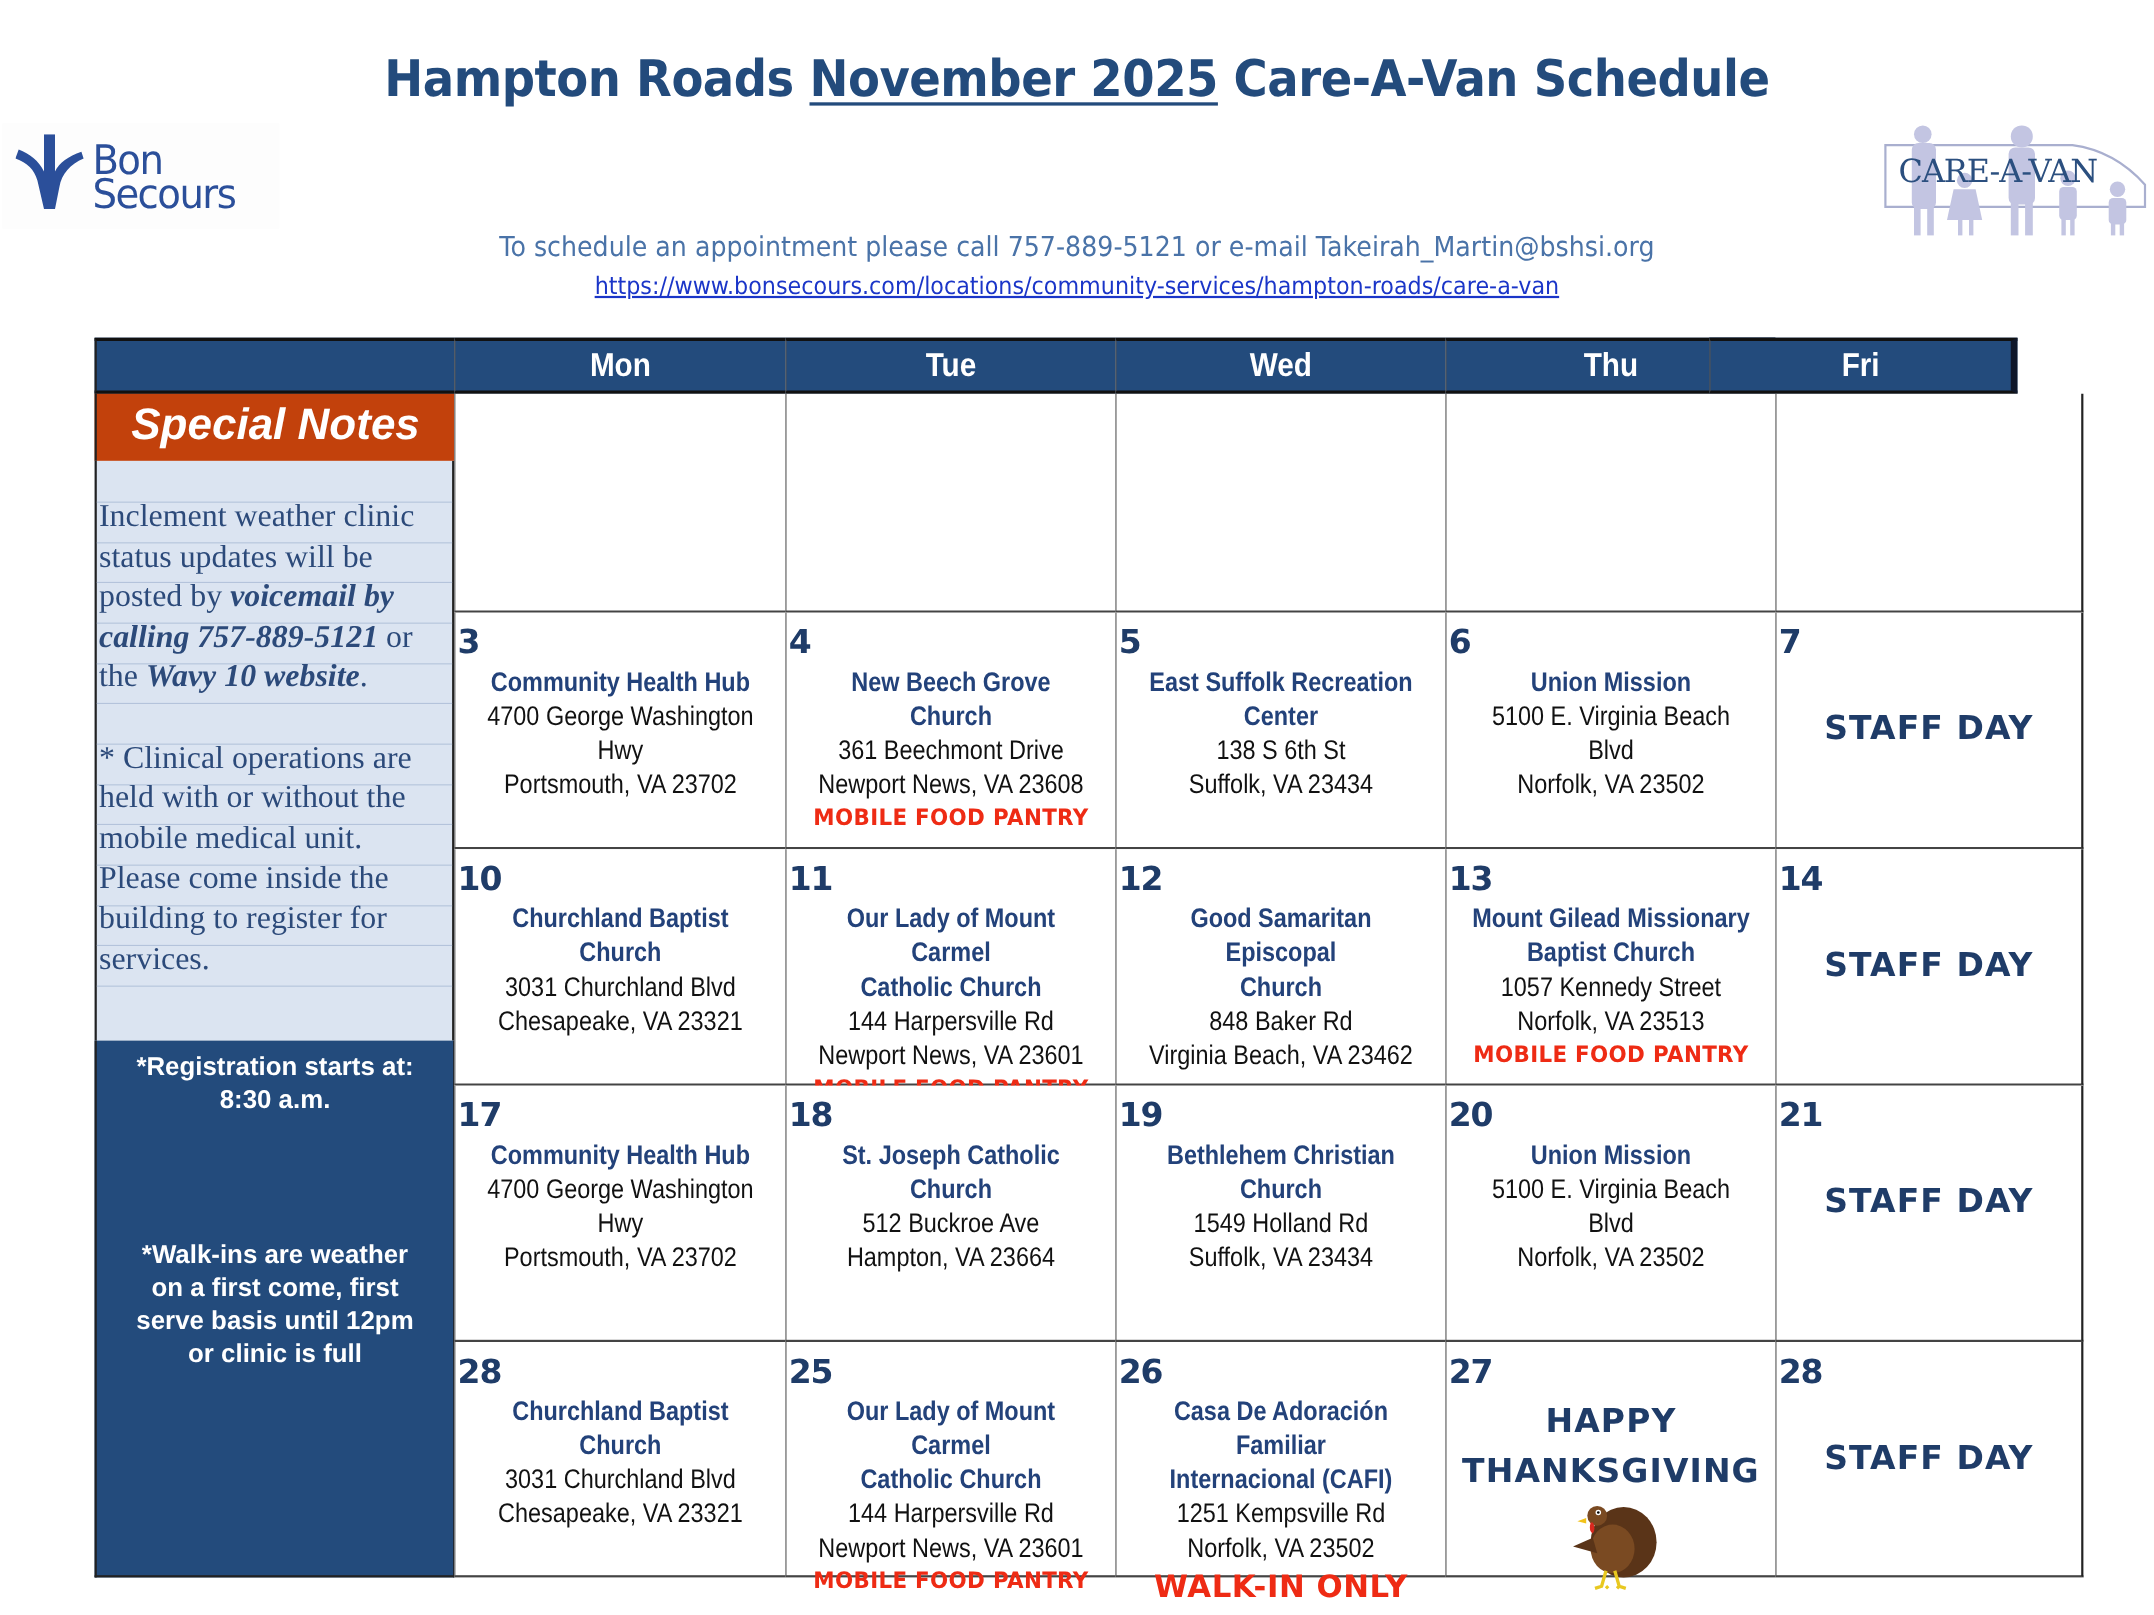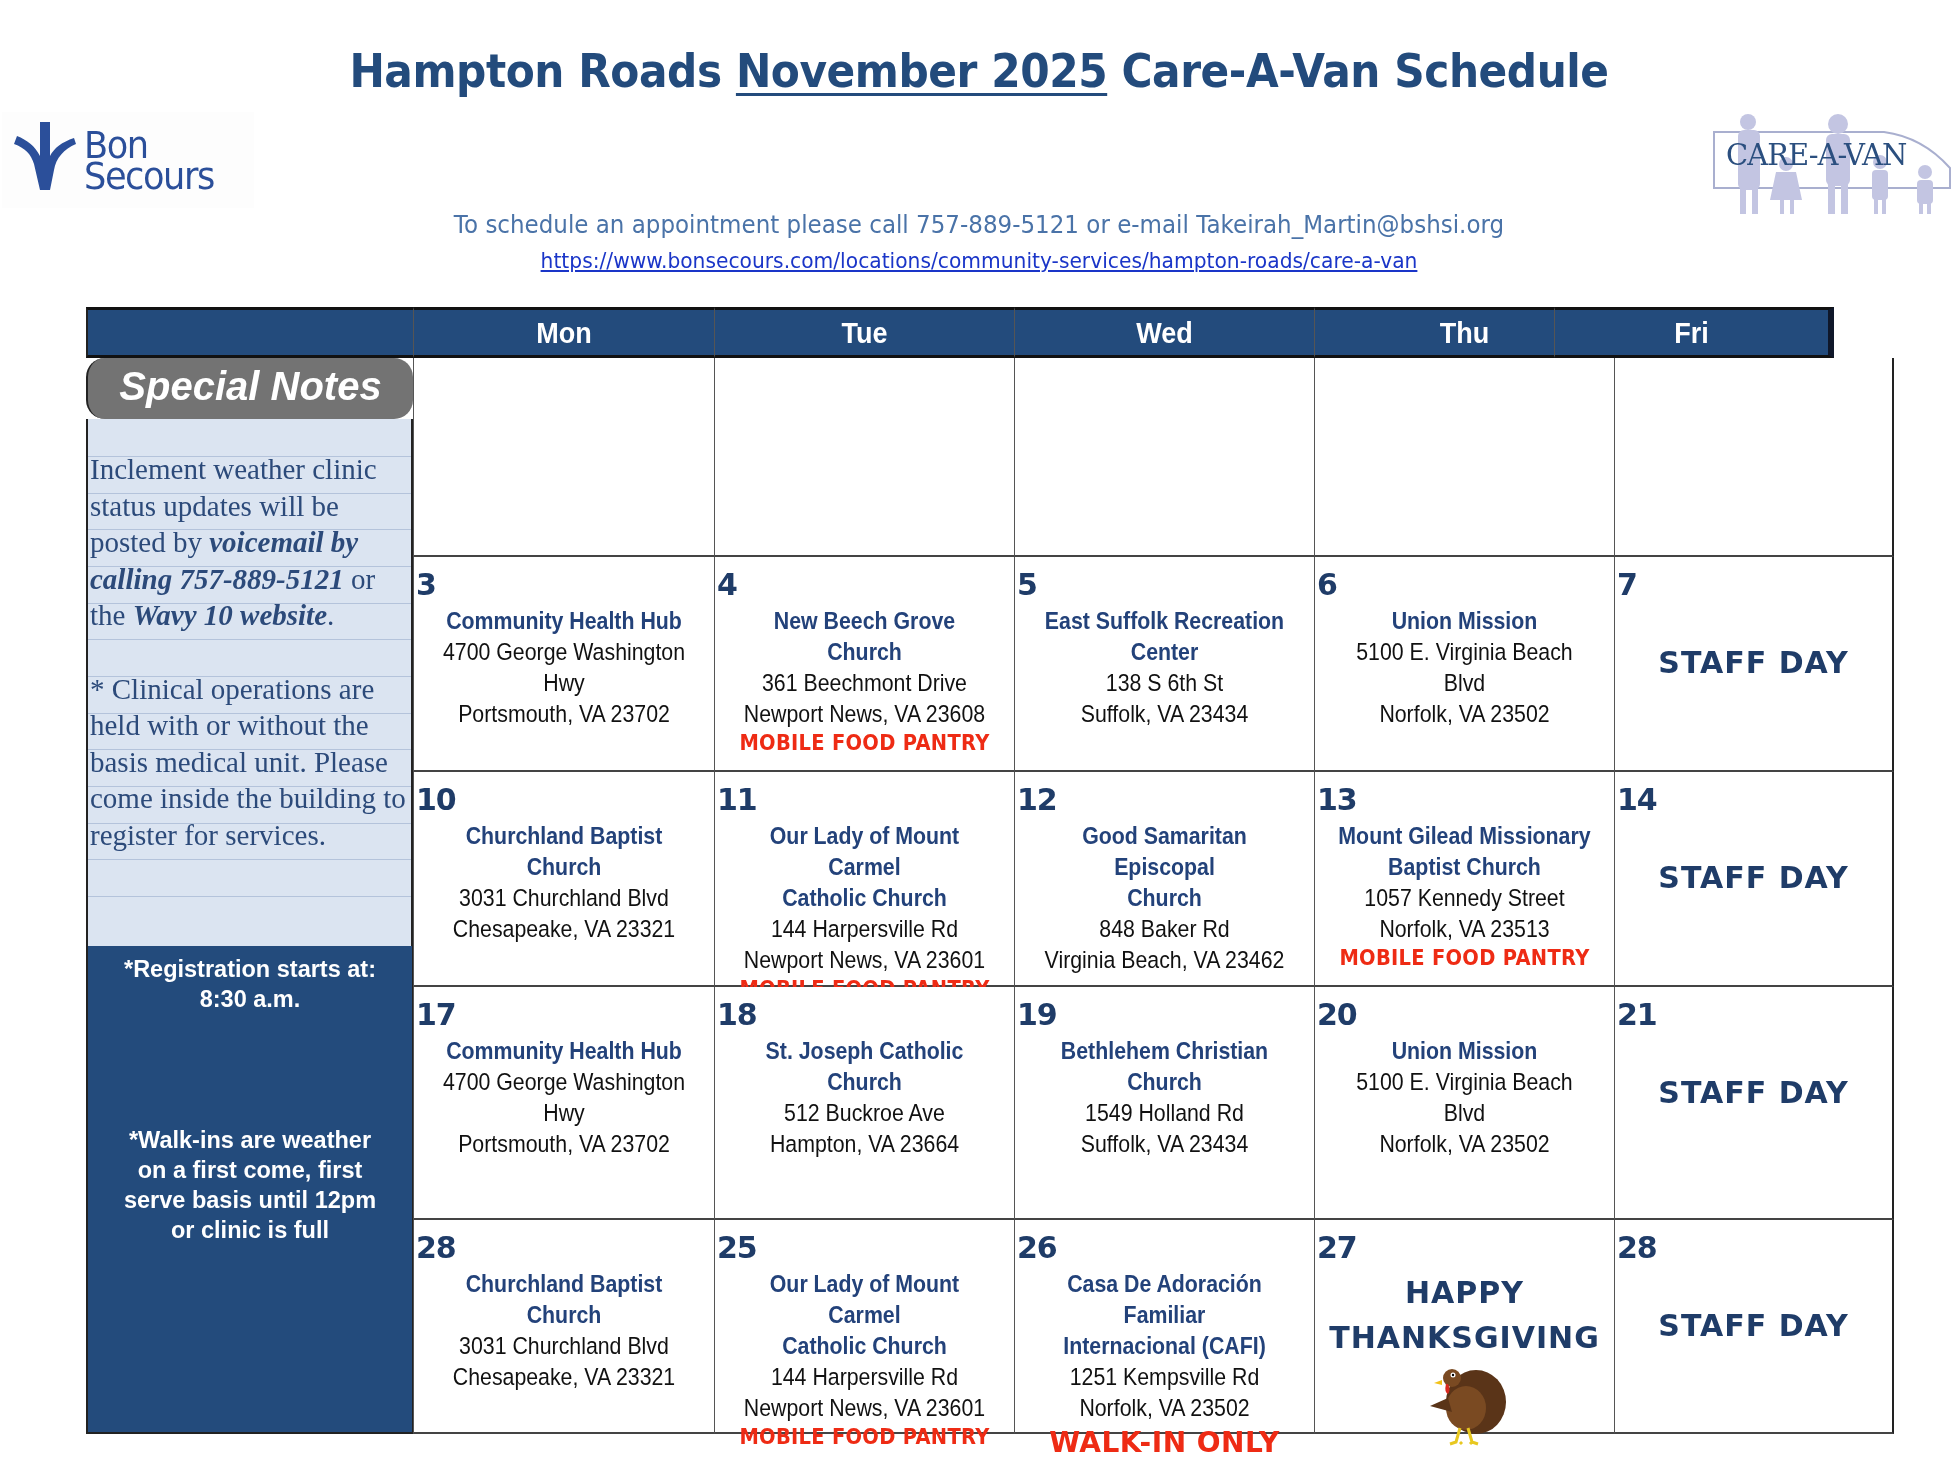--- a/index.html
+++ b/index.html
@@ -26,21 +26,21 @@
   .link {
     position: absolute; left: 0; top: 248px; width: 1958px; text-align: center;
     font-family: "DejaVu Sans", sans-serif; font-size: 22px; color: #1a35c8; text-decoration: underline; transform: scaleX(0.92);
   }
 
   .cal { position: absolute; left: 86px; top: 307px; width: 1808px; height: 1127px; }
   .hdr { position: absolute; top: 0; height: 51px; background: #234b7c; border-top: 3px solid #111; border-bottom: 3px solid #111; box-sizing: border-box; border-left: 1px solid #555; }
   .hdr .lbl { display: block; text-align: center; color: #fff; font-weight: bold; font-size: 30px; line-height: 45px; transform: scaleX(0.9); }
 
   .side { position: absolute; left: 0; width: 327px; box-sizing: border-box; border-left: 2px solid #222; }
-  .side-notes-title { top: 51px; height: 61px; background: #737373; color: #fff; font-weight: bold; font-style: italic; font-size: 40px; text-align: center; line-height: 56px; border-radius: 19px; }
+  .side-notes-title { top: 51px; height: 61px; background: #c2410c; color: #fff; font-weight: bold; font-style: italic; font-size: 40px; text-align: center; line-height: 56px; }
   .side-notes-body { top: 112px; height: 527px; background: #dbe4f1; border-right: 2px solid #222; }
   .side-notes-body .rule { position: absolute; left: 0; right: 0; height: 1px; background: #b4c3db; }
   .notes-text { position: absolute; left: 2px; top: 32px; width: 318px; font-family: "Liberation Serif", serif; font-size: 29px; line-height: 36.6px; color: #2c4a7a; }
   .notes-text b { font-style: italic; }
   .side-blue { top: 639px; height: 488px; background: #234b7c; color: #fff; font-weight: bold; font-size: 23.5px; text-align: center; border-right: 1px solid #222; border-bottom: 2px solid #222; }
   .reg { position: absolute; left: 0; right: 0; top: 8px; line-height: 30px; }
   .walk { position: absolute; left: 0; right: 0; top: 179px; line-height: 30px; }
 
   .cell { position: absolute; box-sizing: border-box; border-left: 1.5px solid #555; border-bottom: 2px solid #444; background: #fff; }
   .cell .num { position: absolute; left: 2px; top: 10px; font-weight: bold; font-size: 30px; color: #1f3c68; font-family: "DejaVu Sans", sans-serif; letter-spacing: -1px; }
@@ -132,21 +132,21 @@
     <div class="rule" style="top:257px"></div>
     <div class="rule" style="top:294px"></div>
     <div class="rule" style="top:330px"></div>
     <div class="rule" style="top:367px"></div>
     <div class="rule" style="top:404px"></div>
     <div class="rule" style="top:440px"></div>
     <div class="rule" style="top:477px"></div>
     <div class="notes-text">
       <div><span>Inclement weather clinic status updates will be posted by </span><b>voicemail by calling 757-889-5121</b><span> or the </span><b>Wavy 10 website</b><span>.</span></div>
       <div style="height:36.6px"></div>
-      <div>* Clinical operations are held with or without the basis medical unit. Please come inside the building to register for services.</div>
+      <div>* Clinical operations are held with or without the mobile medical unit. Please come inside the building to register for services.</div>
     </div>
   </div>
   <div class="side side-blue">
     <div class="reg">
       <div>*Registration starts at:</div>
       <div>8:30 a.m.</div>
     </div>
     <div class="walk">
       <div>*Walk-ins are weather</div>
       <div>on a first come, first</div>

